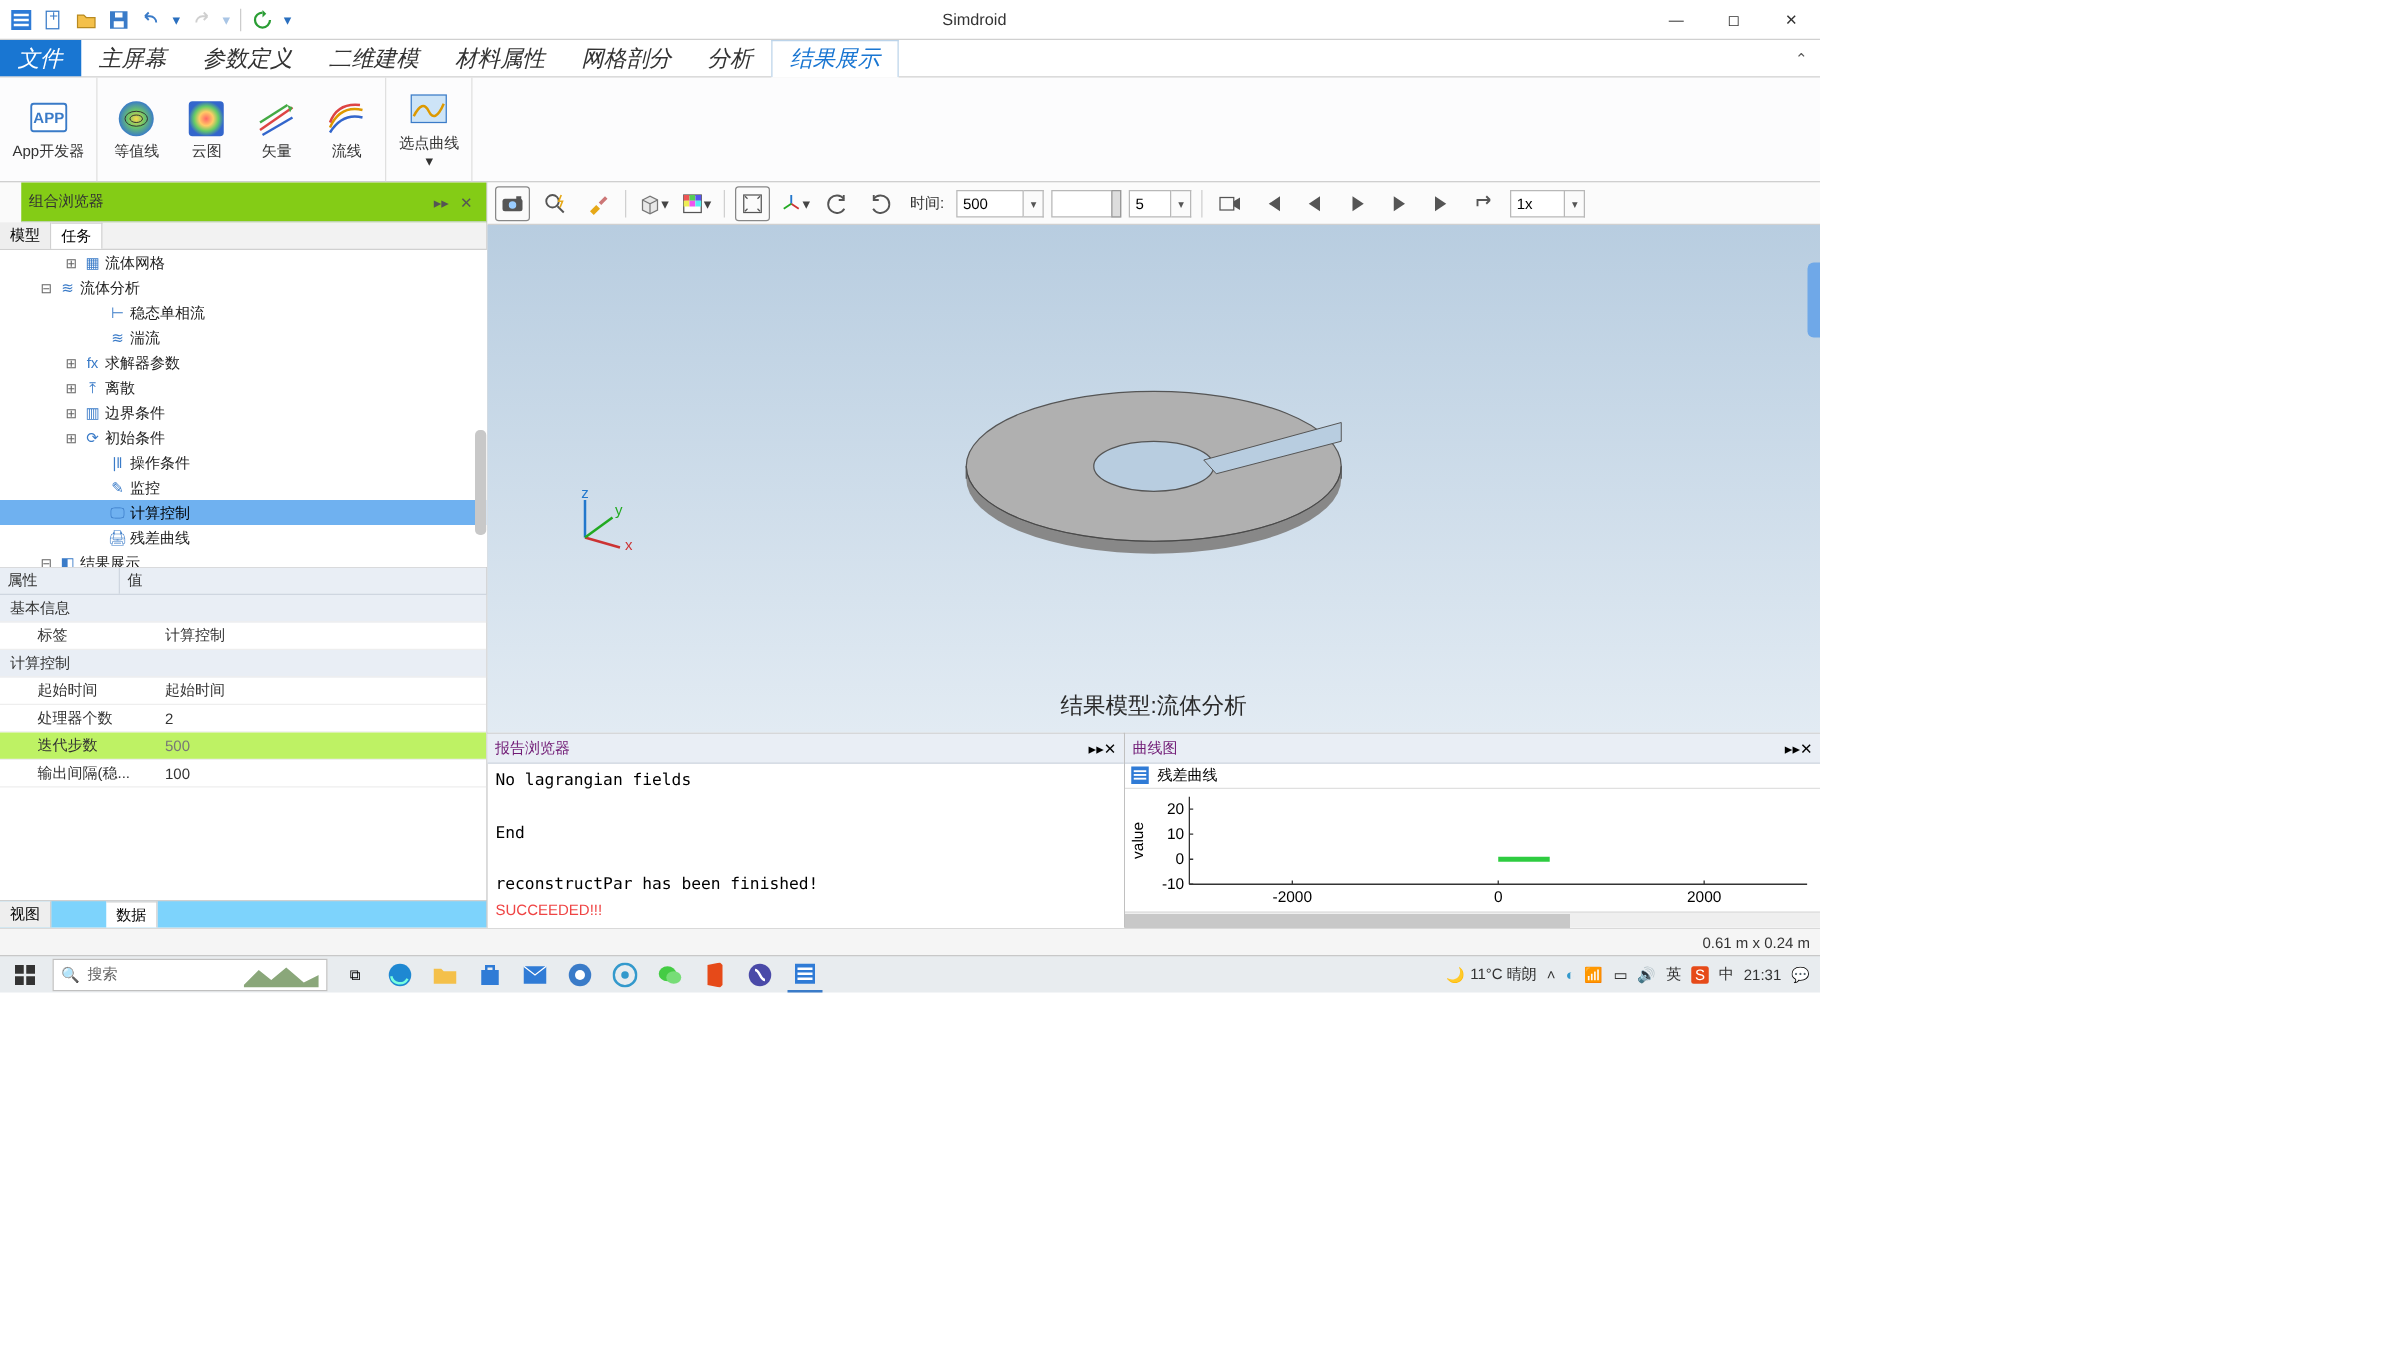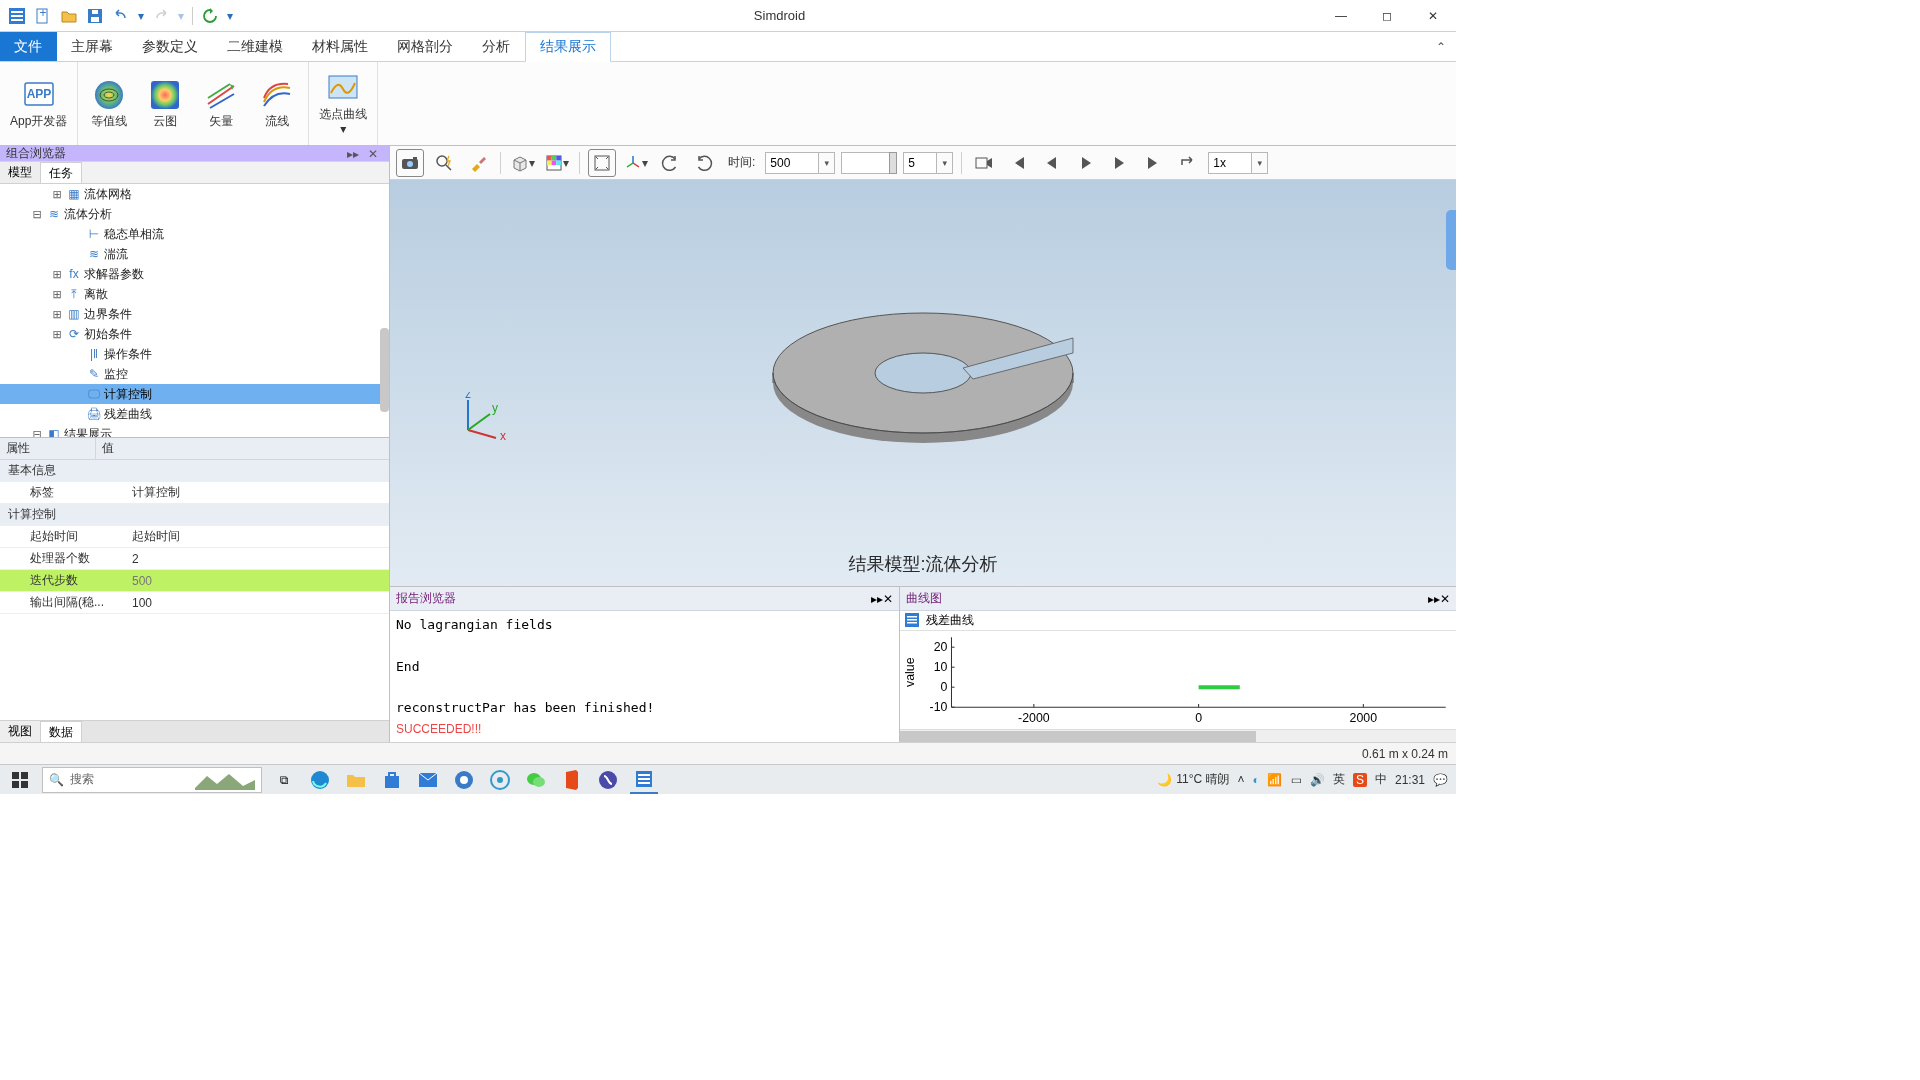--- a/index.html
+++ b/index.html
@@ -4,33 +4,33 @@
 <style>
 * { margin: 0; padding: 0; box-sizing: border-box; font-family: "Microsoft YaHei", Arial, sans-serif; font-size: 12px; }
 html, body { width: 1456px; height: 816px; overflow: hidden; background: #fff; }
 .titlebar { height: 32px; background: #fff; display: flex; align-items: center; border-bottom: 1px solid #d0d0d0; }
 .tb-qat { display: flex; gap: 4px; padding: 0 6px; align-items: center; }
 .tb-icon { width: 22px; height: 22px; display: flex; align-items: center; justify-content: center; color: #2a6fbf; }
 .tb-title { flex: 1; text-align: center; font-size: 13px; color: #333; }
 .tb-win { display: flex; }
 .tb-win div { width: 46px; height: 32px; display: flex; align-items: center; justify-content: center; color: #333; }
 .ribbon-tabs { height: 30px; background: #fff; display: flex; align-items: stretch; border-bottom: 1px solid #d0d0d0; position: relative; }
-.rtab { padding: 0 14px; display: flex; align-items: center; font-size: 14px; color: #333; border-right: 1px solid transparent; cursor: default; }
+.rtab { padding: 0 14px; display: flex; align-items: center; font-size: 18px; color: #333; border-right: 1px solid transparent; cursor: default; font-style: italic; }
 .rtab.file { background: #1976d2; color: #fff; font-weight: 500; }
 .rtab.active { background: #fff; color: #1976d2; border: 1px solid #bcd4ea; border-bottom: 1px solid #fff; margin-bottom: -1px; }
 .rtab-collapse { margin-left: auto; width: 30px; display: flex; align-items: center; justify-content: center; color: #555; }
 .ribbon-body { height: 84px; background: #fcfcfd; border-bottom: 1px solid #c0c0c0; display: flex; }
 .rgroup { display: flex; flex-direction: column; align-items: center; justify-content: center; padding: 2px 10px; border-right: 1px solid #e0e0e0; }
 .rgroup-items { display: flex; gap: 14px; }
 .rbtn { display: flex; flex-direction: column; align-items: center; gap: 2px; min-width: 42px; }
 .rbtn-icon { width: 34px; height: 34px; display: flex; align-items: center; justify-content: center; }
 .rbtn-label { font-size: 12px; color: #333; text-align: center; line-height: 1.2; white-space: pre; }
 .midrow { display: flex; height: 596px; }
 .left-col { width: 390px; display: flex; flex-direction: column; border-right: 1px solid #c0c0c0; background: #fafafa; }
-.panel-head { height: 16px; background: #c4b5fd; border-bottom: 1px solid #cfd6e0; display: flex; align-items: center; padding: 0 6px; color: #333; }
+.panel-head { height: 32px; background: #84cc16; border-bottom: 1px solid #cfd6e0; display: flex; align-items: center; padding: 0 6px; color: #333; margin-left: 17px; }
 .panel-head .ph-title { flex: 1; }
 .panel-head .ph-btn { width: 20px; text-align: center; color: #555; }
 .tree-tabs { height: 22px; display: flex; background: #f2f2f2; border-bottom: 1px solid #d0d0d0; }
 .ttab { padding: 0 8px; display: flex; align-items: center; border-right: 1px solid #d0d0d0; background: #eee; }
 .ttab.active { background: #fff; border-top: 1px solid #d0d0d0; }
 .tree-body { flex: 0 0 254px; overflow: auto; background: #fff; position: relative; border-bottom: 1px solid #c0c0c0;}
 .tree-scroll-thumb { position: absolute; right: 0; top: 144px; width: 9px; height: 84px; background: #c8c8c8; border-radius: 4px; }
 .tree-node { display: flex; align-items: center; height: 20px; padding-left: 8px; gap: 2px; }
 .tn-exp { width: 14px; text-align: center; color: #666; font-size: 11px; }
 .tn-icon { width: 16px; text-align: center; }
@@ -43,21 +43,21 @@
 .prop-head { height: 22px; background: #e9eef5; display: flex; border-bottom: 1px solid #cfd6e0; }
 .prop-head div { padding: 0 6px; display: flex; align-items: center; color: #333; }
 .prop-head .c1 { width: 96px; border-right: 1px solid #cfd6e0; }
 .prop-body { flex: 1; background: #fff; overflow: auto; }
 .prow { display: flex; height: 22px; align-items: center; border-bottom: 1px solid #eee; padding-left: 20px; }
 .prow.group { background: #e9eef5; font-weight: 500; padding-left: 8px; color: #333; }
 .prow .c1 { width: 112px; padding-left: 10px; color: #333; }
 .prow .c2 { flex: 1; color: #333; }
 .prow.sel { background: #bef264; }
 .prow.sel .c2 input { border: none; background: transparent; width: 100%; color: #777; font-size: 12px; }
-.bottom-tabs { height: 22px; display: flex; background: #e5e5e5; border-top: 1px solid #d0d0d0; }
+.bottom-tabs { height: 22px; display: flex; background: #7dd3fc; border-top: 1px solid #d0d0d0; gap: 44px; }
 .right-col { flex: 1; display: flex; flex-direction: column; }
 .vp-toolbar { height: 34px; background: #fbfbfb; border-bottom: 1px solid #d0d0d0; display: flex; align-items: center; gap: 6px; padding: 0 6px; }
 .vtb-btn { width: 28px; height: 28px; display: flex; align-items: center; justify-content: center; color: #444; border-radius: 3px; }
 .vtb-sep { width: 1px; height: 22px; background: #d0d0d0; margin: 0 2px; }
 .vtb-label { color: #333; padding: 0 4px; }
 .vtb-input { width: 54px; height: 22px; border: 1px solid #b8b8b8; background: #fff; padding: 0 4px; display: flex; align-items: center; }
 .vtb-dd { width: 16px; height: 22px; border: 1px solid #b8b8b8; border-left: none; display: flex; align-items: center; justify-content: center; font-size: 9px; color: #555;}
 .viewport { flex: 1; background: linear-gradient(#b8cde0, #e2ebf3); position: relative; overflow: hidden; }
 .triad { position: absolute; left: 66px; bottom: 144px; }
 .vp-caption { position: absolute; left: 50%; transform: translateX(-50%); bottom: 10px; font-size: 18px; color: #2a2a2a; }

